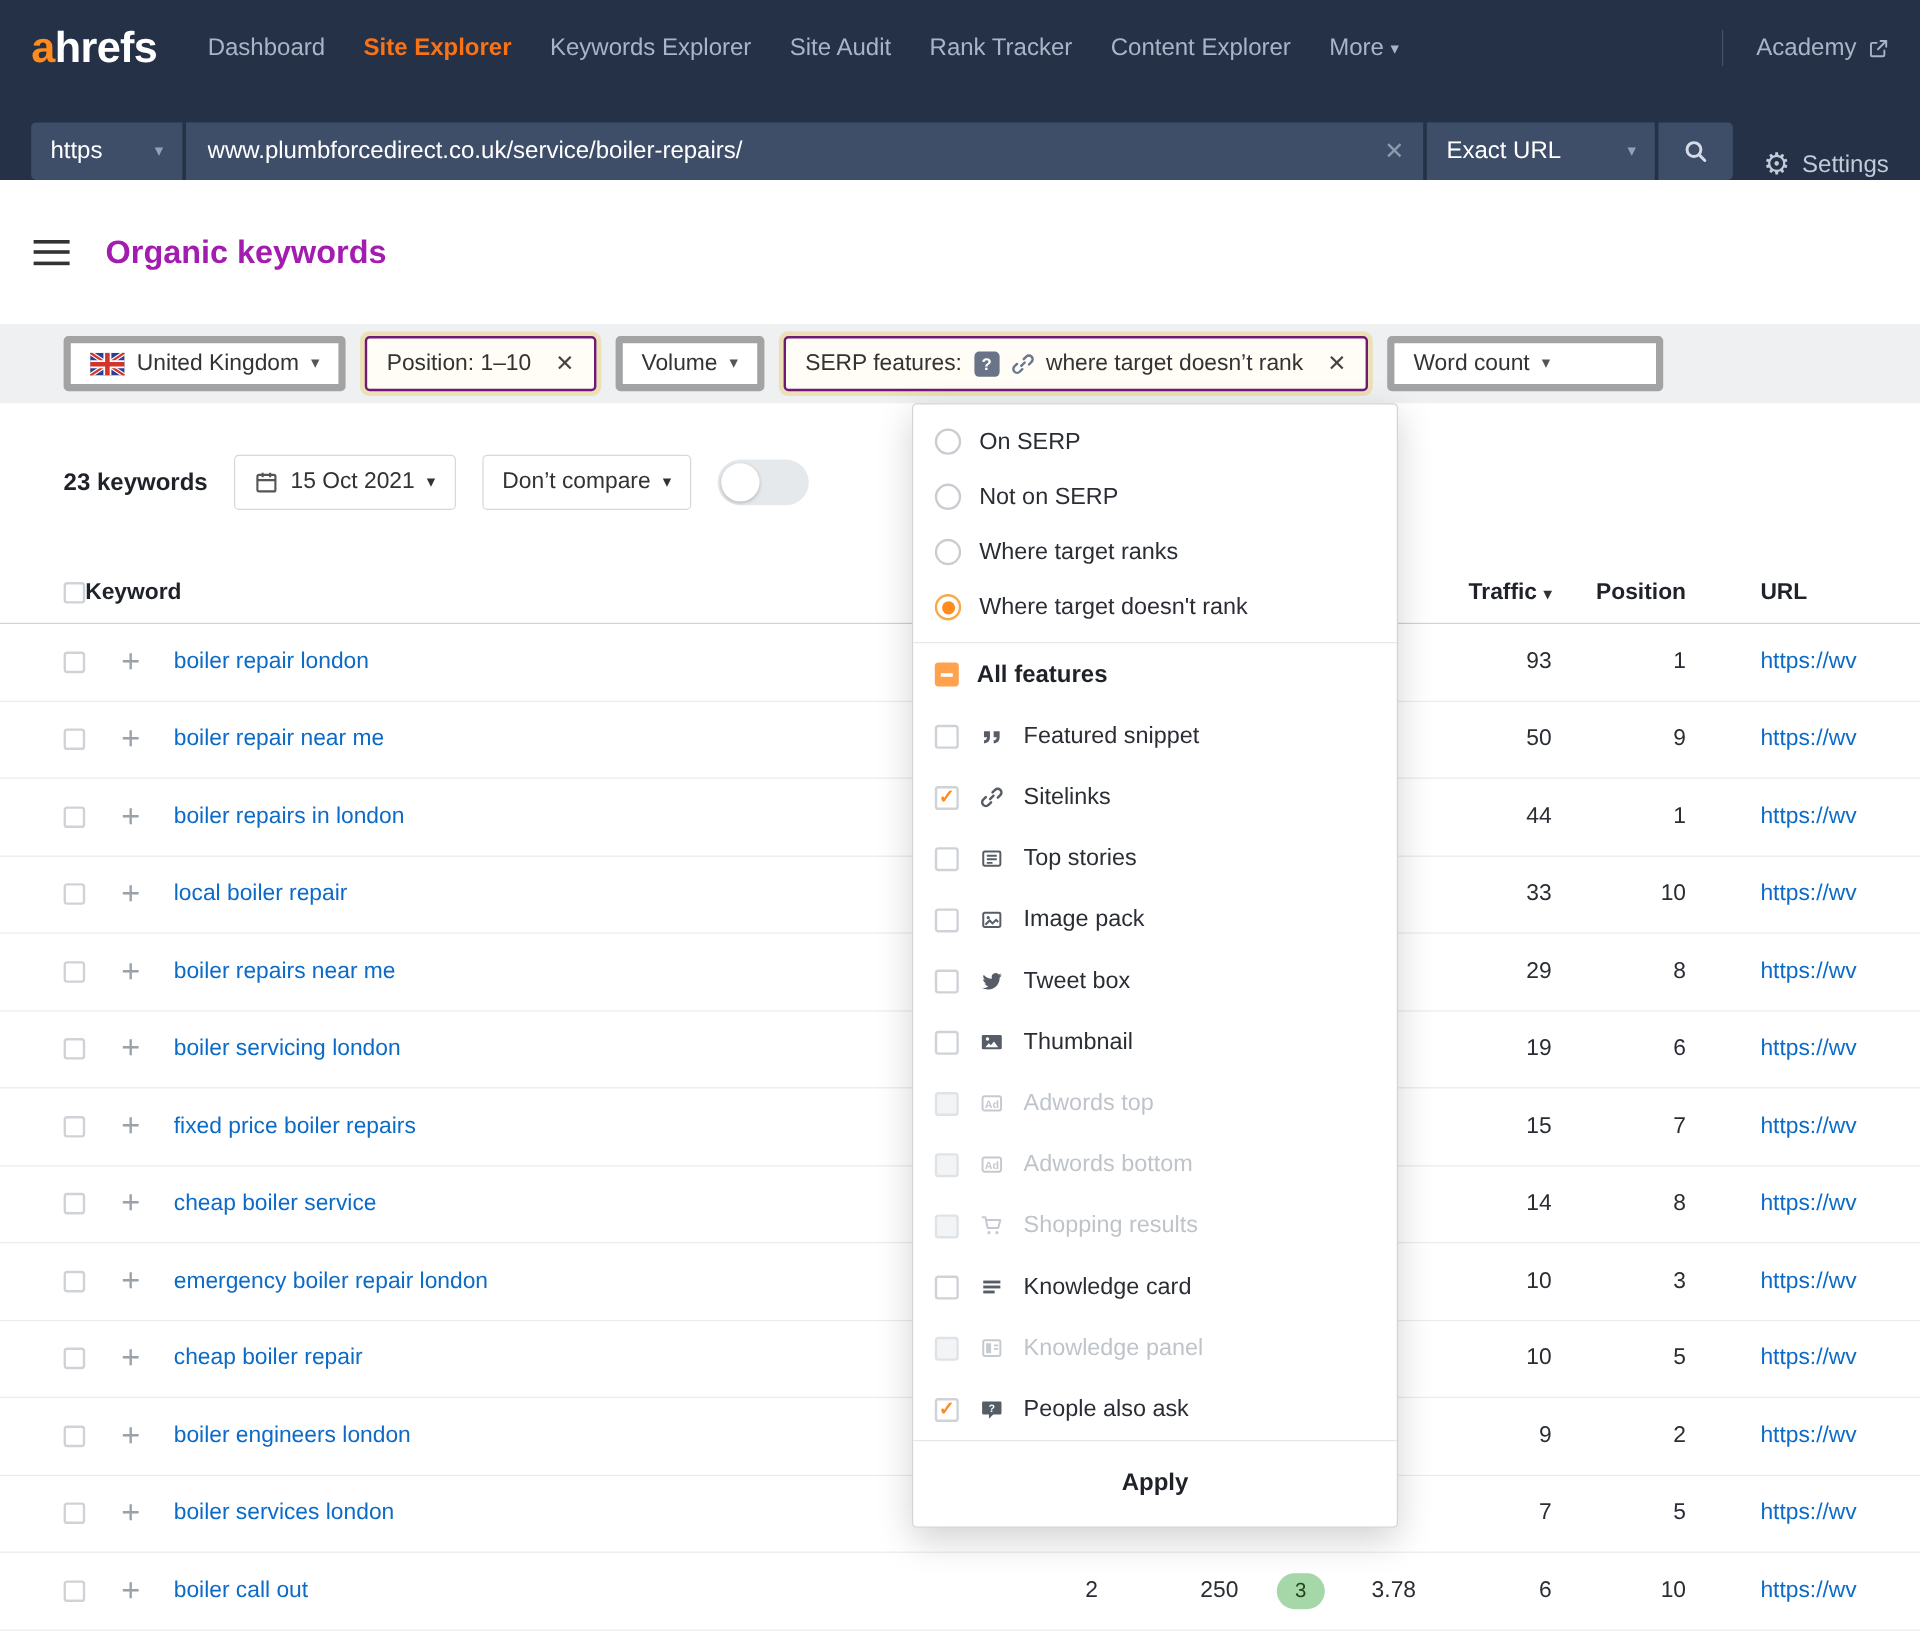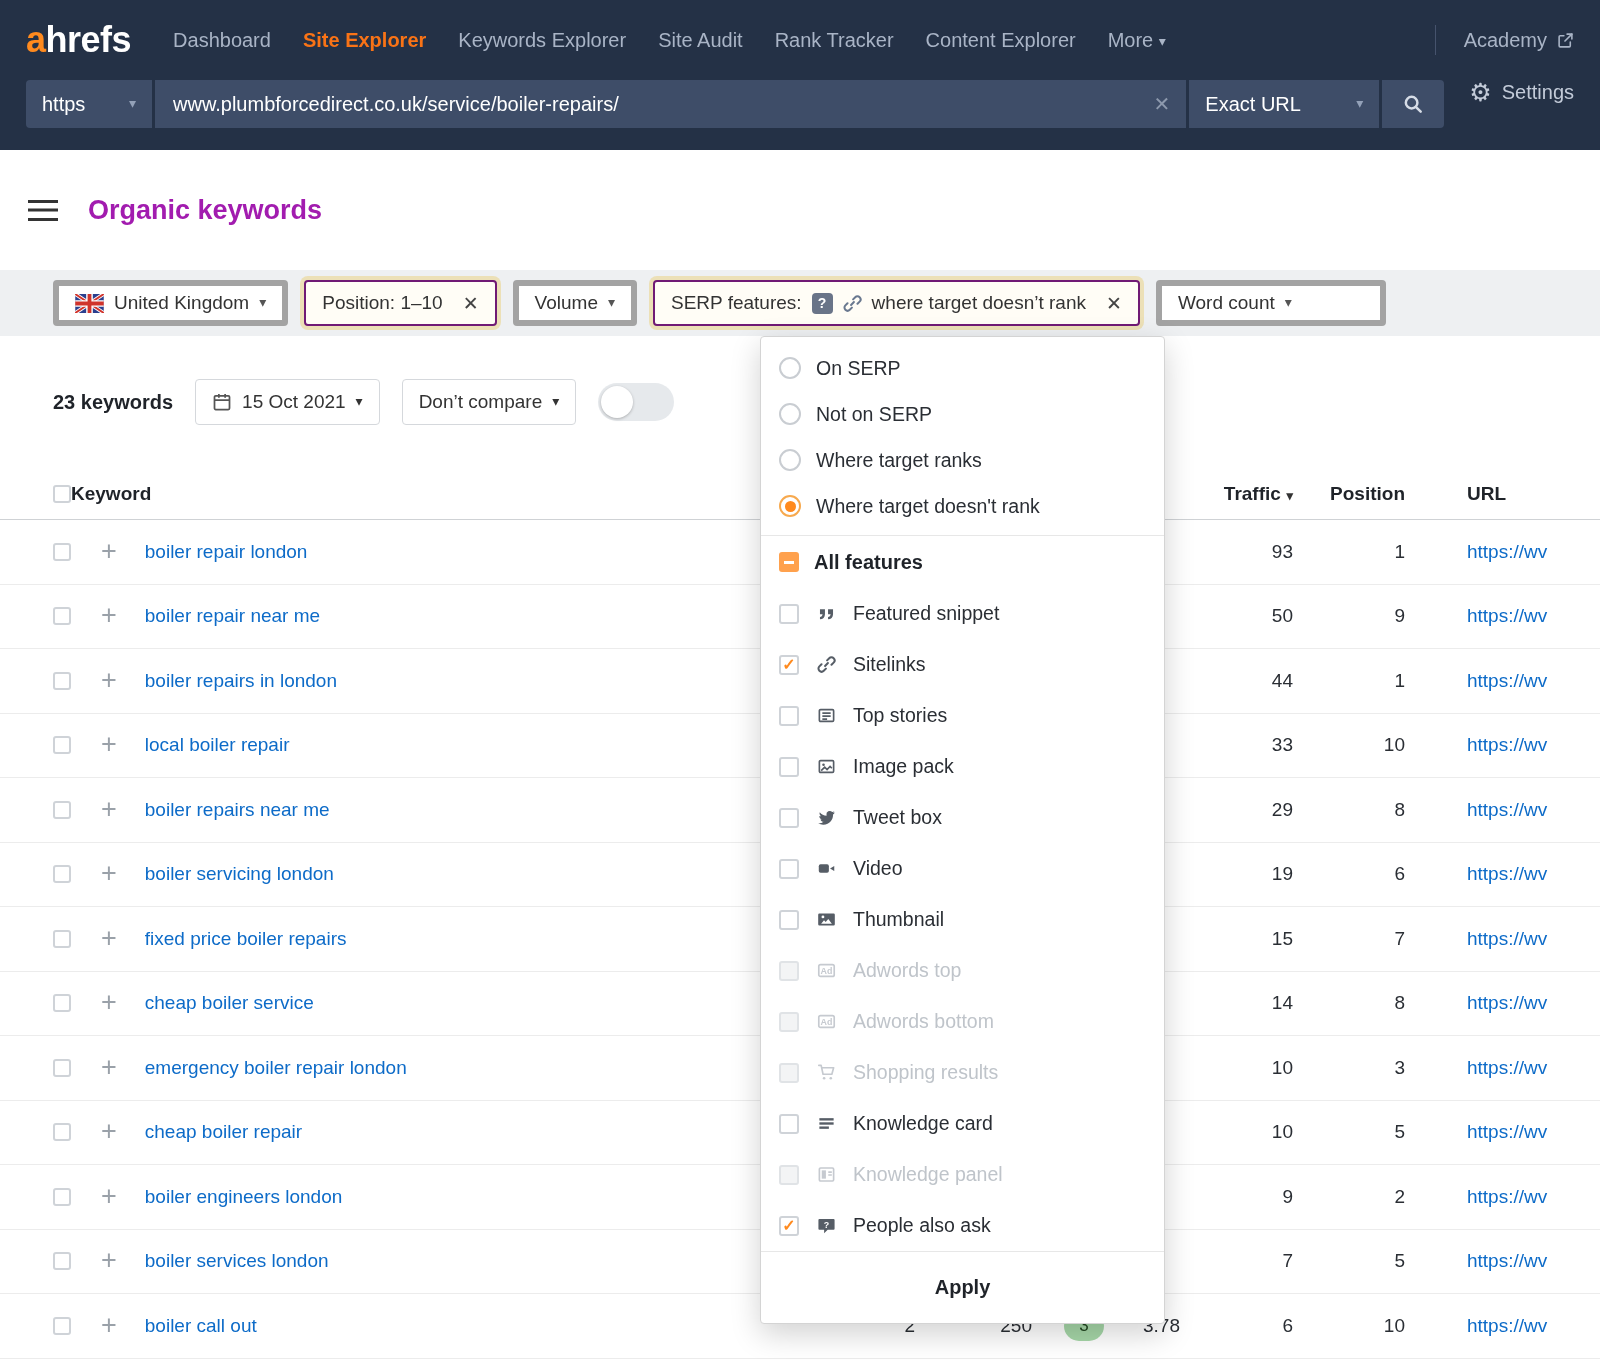--- a/index.html
+++ b/index.html
@@ -11,21 +11,21 @@
 .logo{font-size:36px;font-weight:bold;color:#fff;margin-right:42px;letter-spacing:-.5px;cursor:pointer}
 .logo-a{color:#ff8a1e}
 .nav-item{font-size:20px;color:#a9b4c6;margin-right:32px;cursor:pointer;white-space:nowrap}
 .nav-item.active{color:#f97316;font-weight:bold}
 .caret{font-size:14px;display:inline-block;transform:translateY(-1px)}
 .nav-right{margin-left:auto;display:flex;align-items:center;color:#a9b4c6}
 .nav-divider{width:1px;height:30px;background:#46536d;margin-right:28px}
 .academy{display:flex;gap:10px;align-items:center;font-size:20px;color:#a9b4c6;cursor:pointer}
 
 
-.searchrow{display:flex;align-items:flex-start;height:70px;background:#243146;padding:0 26px;gap:3px}
+.searchrow{display:flex;align-items:flex-end;height:70px;background:#243146;padding:0 26px;gap:3px}
 .proto{width:126px;height:48px;background:#3e4d68;border-radius:4px 0 0 4px;display:flex;align-items:center;justify-content:space-between;padding:0 16px;color:#fff;font-size:20px;cursor:pointer;flex:none}
 .proto .caret,.mode .caret{color:#93a1b8}
 .urlwrap{flex:1;position:relative}
 .urlinput{width:100%;height:48px;background:#3e4d68;border:none;color:#fff;font-size:20px;padding:0 48px 0 18px;outline:none;font-family:inherit}
 .clear-x{position:absolute;right:16px;top:50%;transform:translateY(-50%);color:#8d99ad;font-size:20px;cursor:pointer}
 .mode{width:190px;height:48px;background:#3e4d68;display:flex;align-items:center;justify-content:space-between;padding:0 16px;color:#fff;font-size:20px;cursor:pointer;flex:none}
 .searchbtn{width:62px;height:48px;background:#3e4d68;border-radius:0 4px 4px 0;display:flex;align-items:center;justify-content:center;cursor:pointer;flex:none}
 .settings{display:flex;align-items:center;gap:10px;color:#c3cbd9;font-size:20px;margin-left:22px;cursor:pointer;flex:none}
 .gear{font-size:25px;line-height:1}
 
@@ -414,30 +414,20 @@
             <svg viewBox="0 0 16 16" width="19" height="19">
               <path fill="currentColor" d="M15 3.8c-.5.2-1 .4-1.6.4.6-.3 1-.9 1.2-1.5-.5.3-1.1.5-1.8.7A2.8 2.8 0 0 0 8 5.9c0 .2 0 .4.1.6A8 8 0 0 1 2.3 3.6 2.8 2.8 0 0 0 3.2 7c-.5 0-.9-.1-1.3-.3v.1c0 1.4 1 2.5 2.2 2.8-.2.1-.5.1-.7.1l-.5-.1c.4 1.1 1.4 1.9 2.6 2A5.6 5.6 0 0 1 1 12.8 8 8 0 0 0 5.4 14c5.3 0 8.1-4.3 8.1-8.1v-.4c.6-.4 1.1-.9 1.5-1.7z"></path>
             </svg>
           </span>
       <span>Tweet box</span>
     </div>
         <div class="dd-feature unchecked">
       <span class="fcb"></span>
       <span class="ficon">
             <svg viewBox="0 0 16 16" width="19" height="19">
-              <rect x="1.5" y="4.5" width="8.5" height="7" rx="1.5" fill="currentColor"></rect>
-              <path fill="currentColor" d="M11 8l3.5-2.2v4.4z"></path>
-            </svg>
-          </span>
-      <span>Video</span>
-    </div>
-        <div class="dd-feature unchecked">
-      <span class="fcb"></span>
-      <span class="ficon">
-            <svg viewBox="0 0 16 16" width="19" height="19">
               <path fill="currentColor" fill-rule="evenodd" d="M2 3h12a1 1 0 0 1 1 1v8a1 1 0 0 1-1 1H2a1 1 0 0 1-1-1V4a1 1 0 0 1 1-1zm1.5 8.5h9l-3-4-2.2 2.6-1.4-1.4zM5 7a1.2 1.2 0 1 0 0-2.4A1.2 1.2 0 0 0 5 7z"></path>
             </svg>
           </span>
       <span>Thumbnail</span>
     </div>
         <div class="dd-feature disabled">
       <span class="fcb"></span>
       <span class="ficon">
             <svg viewBox="0 0 16 16" width="19" height="19">
               <rect x="1.5" y="3" width="13" height="10" rx="1.5" fill="none" stroke="currentColor" stroke-width="1.4"></rect>

